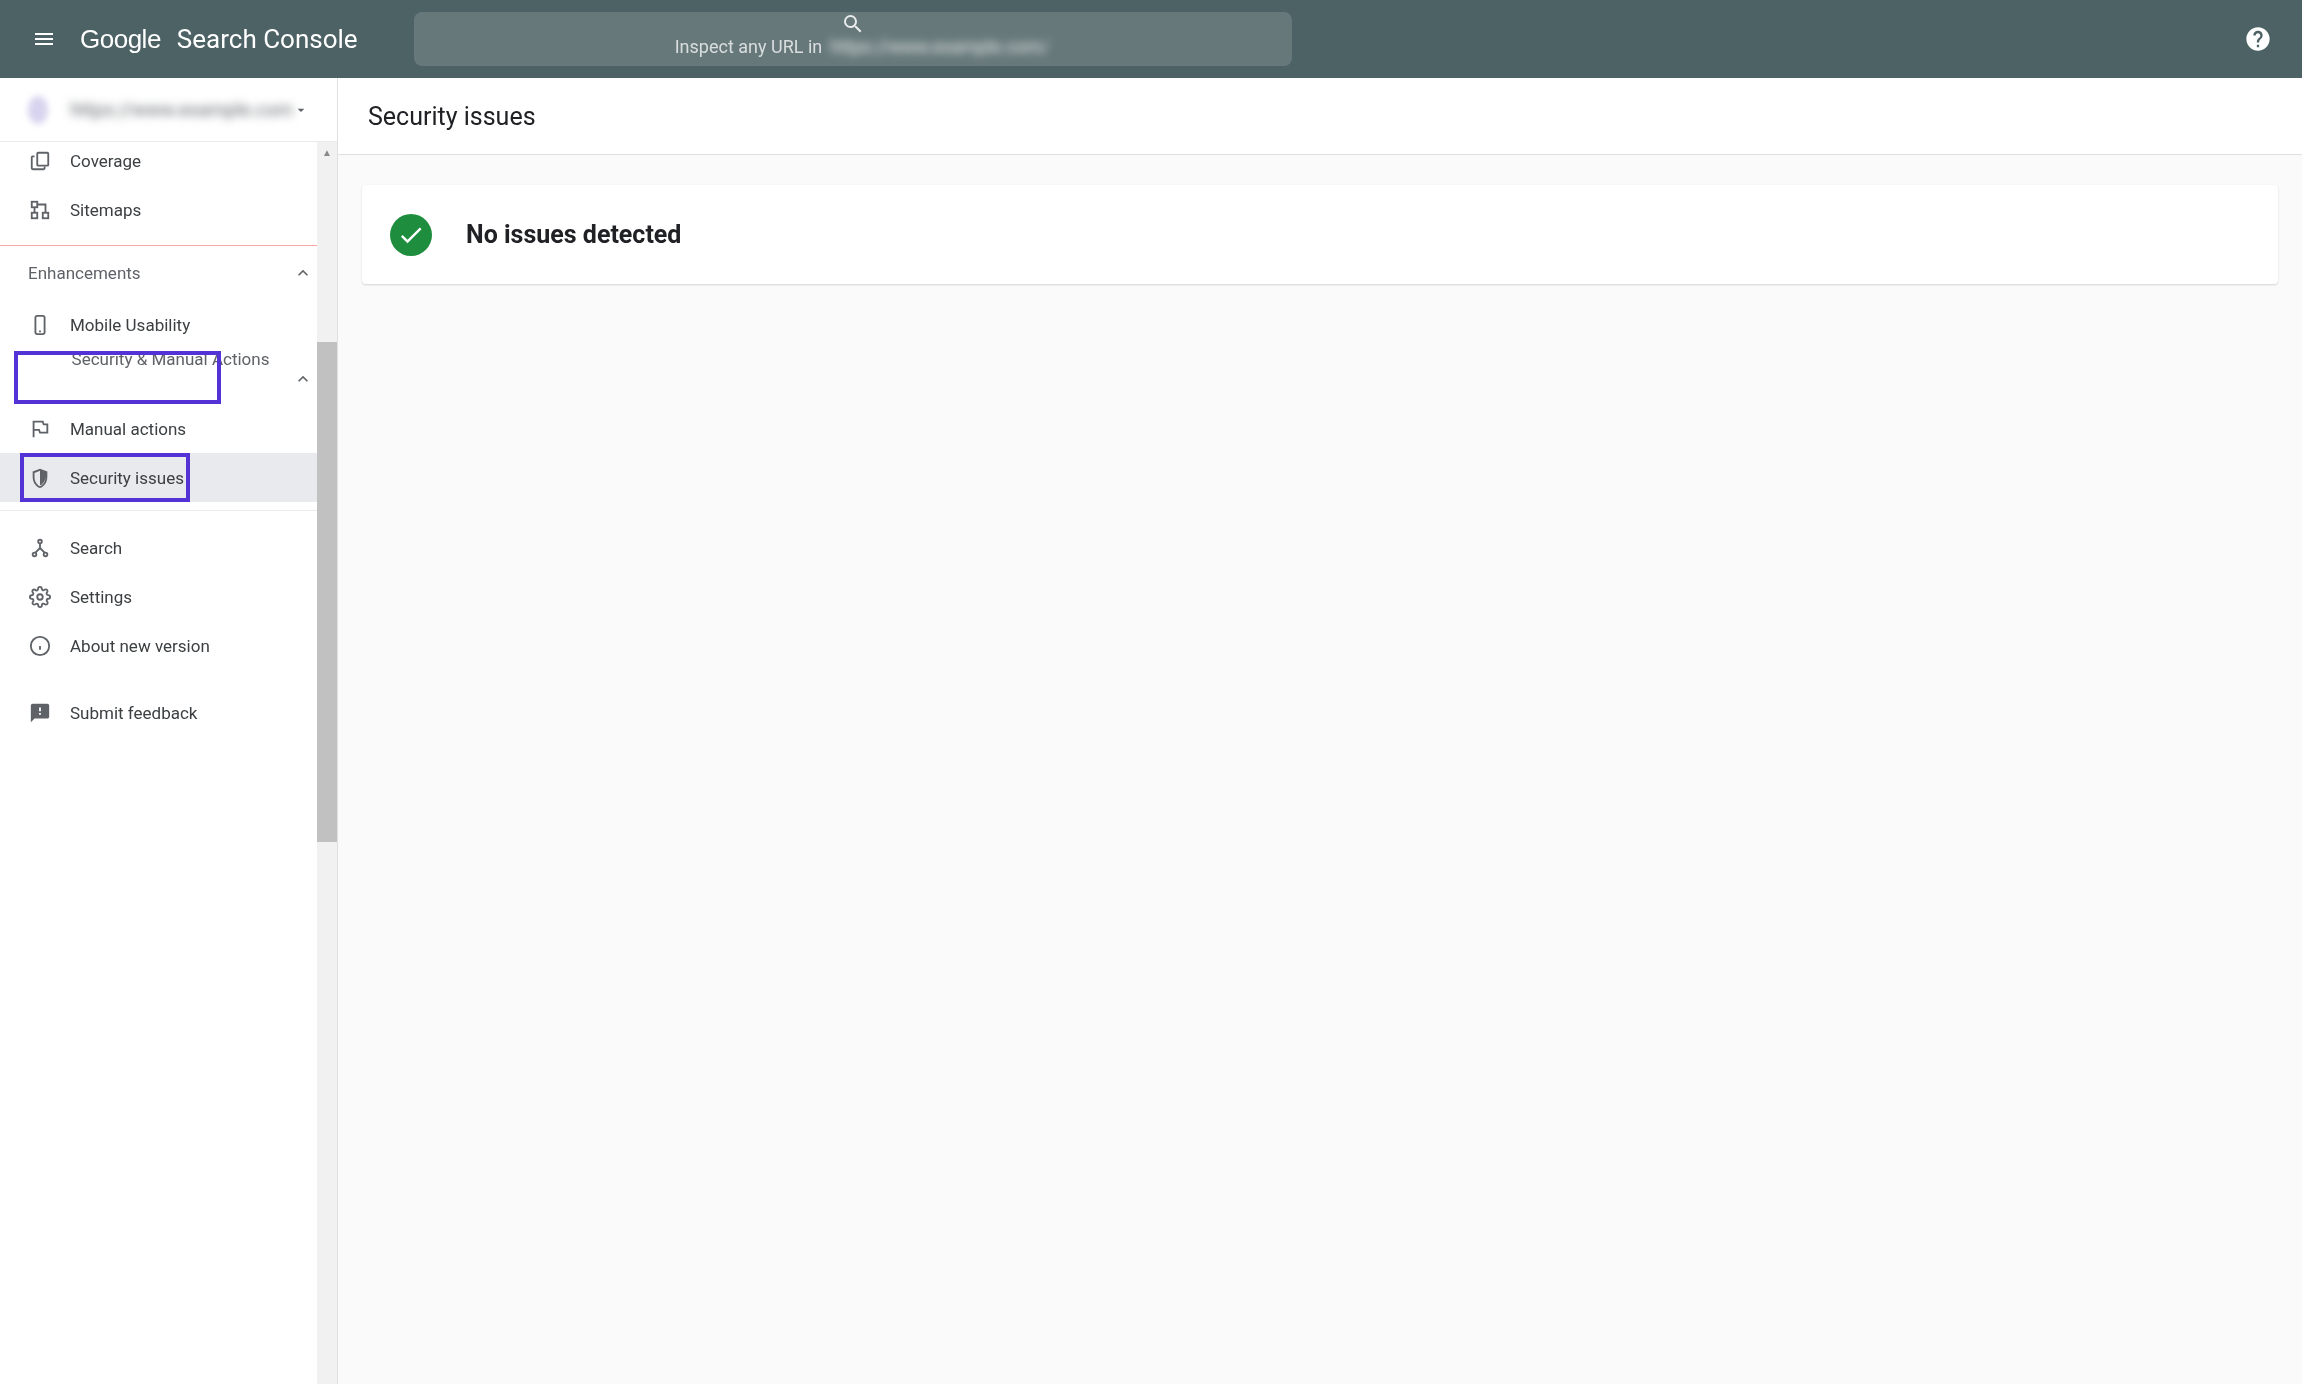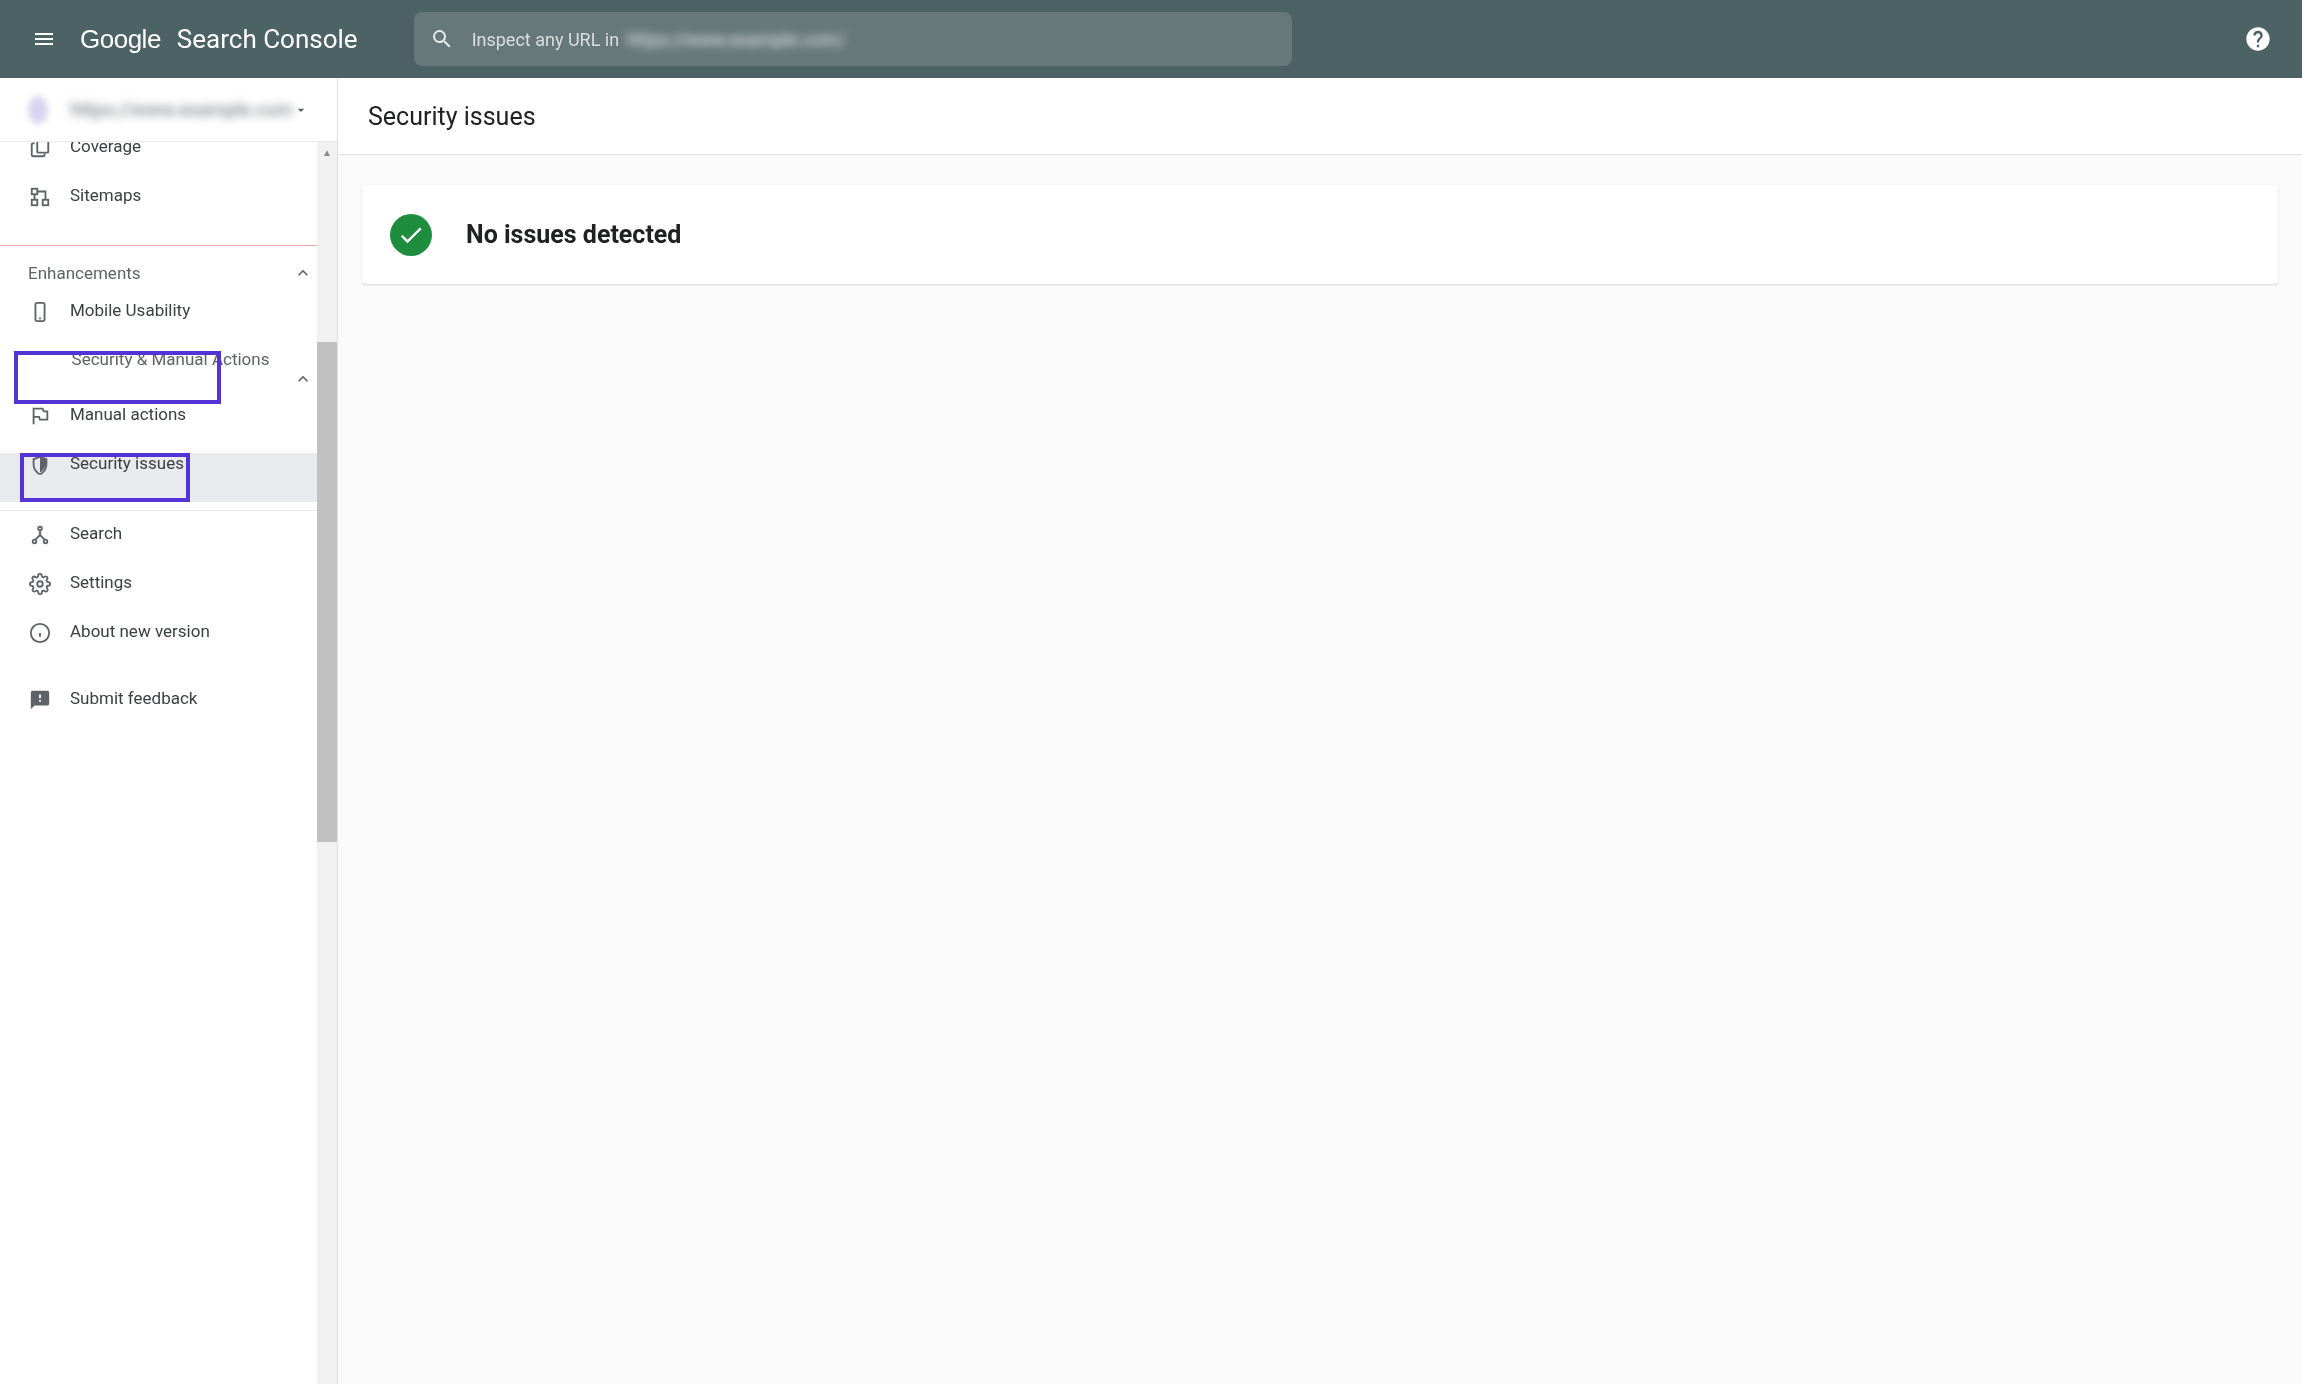--- a/index.html
+++ b/index.html
@@ -41,20 +41,21 @@
 
 .search-box {
   background: rgba(255,255,255,0.14);
   border-radius: 8px;
   height: 54px;
   display: flex;
   align-items: center;
   padding: 0 16px;
   margin-left: 56px;
   width: 878px;
+  flex-direction: column;
 }
 .search-box svg { fill: rgba(255,255,255,0.85); }
 .search-placeholder {
   color: rgba(255,255,255,0.75);
   font-size: 18px;
   margin-left: 18px;
   display: flex;
   align-items: center;
   gap: 8px;
 }
@@ -141,21 +142,21 @@
   right: 0;
   top: 200px;
   width: 20px;
   height: 500px;
   background: #c1c1c1;
 }
 
 .nav-item {
   height: 49px;
   display: flex;
-  align-items: flex-start;
+  align-items: center;
   padding-left: 28px;
   cursor: pointer;
   color: #3c4043;
   font-size: 17px;
 }
 .nav-item.active {
   background: #e8eaed;
 }
 .nav-icon {
   width: 24px;

